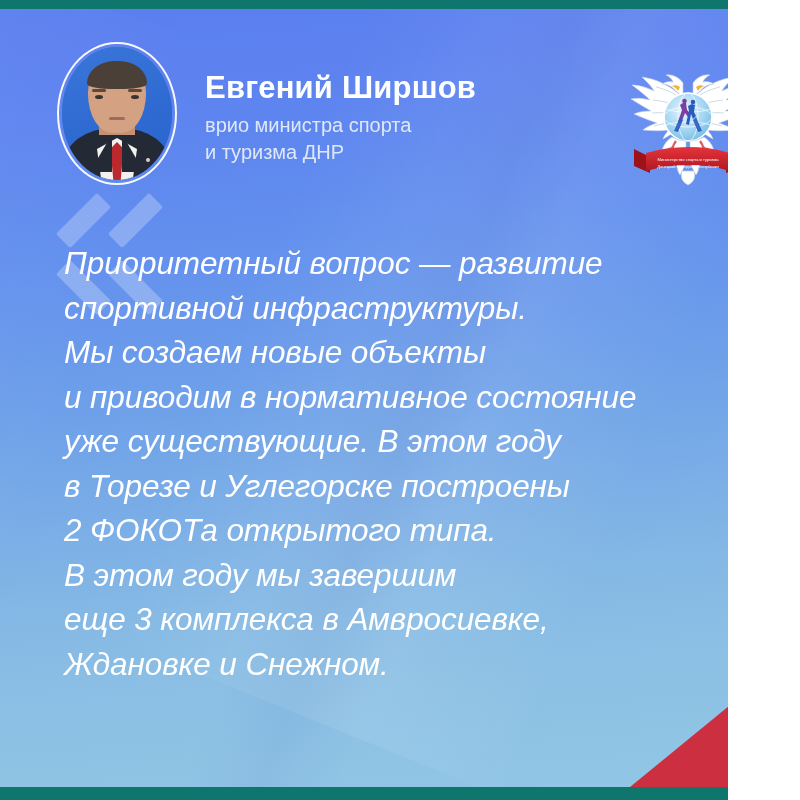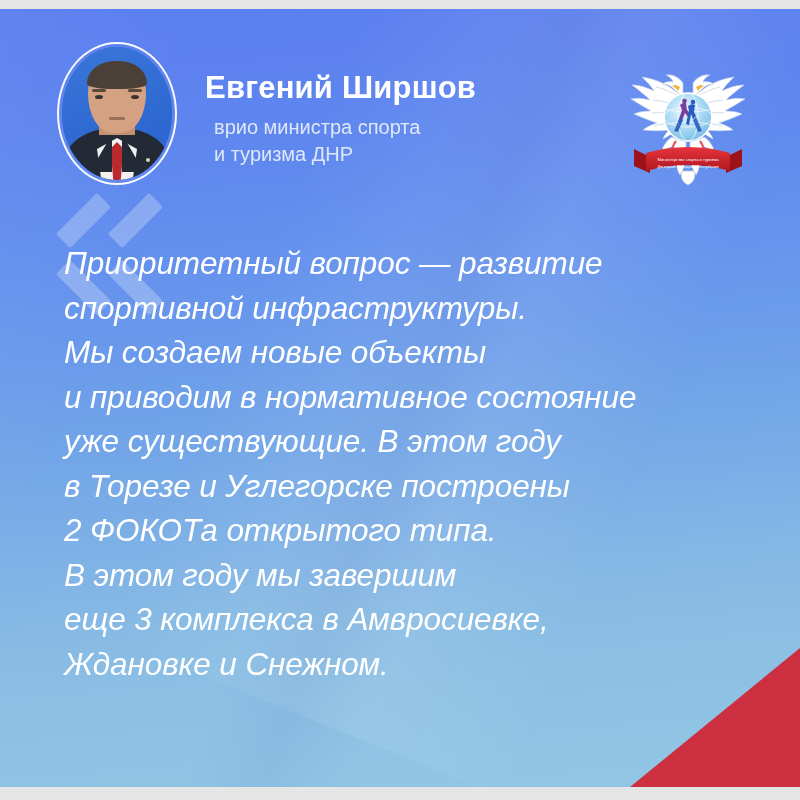--- a/index.html
+++ b/index.html
@@ -7,24 +7,24 @@
     padding: 0;
     background: #ffffff;
   }
   body {
     font-family: "Liberation Sans", sans-serif;
     -webkit-font-smoothing: antialiased;
   }
 
   .canvas {
     position: relative;
-    width: 800px;
+    width: 728px;
     height: 800px;
     overflow: hidden;
-    background: #e5e5e5;
+    background: #0f766e;
   }
 
   
   .card {
     position: absolute;
     left: 0;
     top: 9px;
     width: 800px;
     height: 778px;
     overflow: hidden;
@@ -226,21 +226,21 @@
     letter-spacing: 0.2px;
     line-height: 1.1;
     margin: 0 0 7px 0;
     white-space: nowrap;
   }
   .person-role {
     color: #dfe8f9;
     font-size: 20px;
     font-weight: normal;
     line-height: 1.35;
-    margin: 9px;
+    margin: 0;
   }
 
   
   .emblem {
     position: absolute;
     left: 620px;
     top: 44px;
     width: 136px;
     height: 136px;
   }

